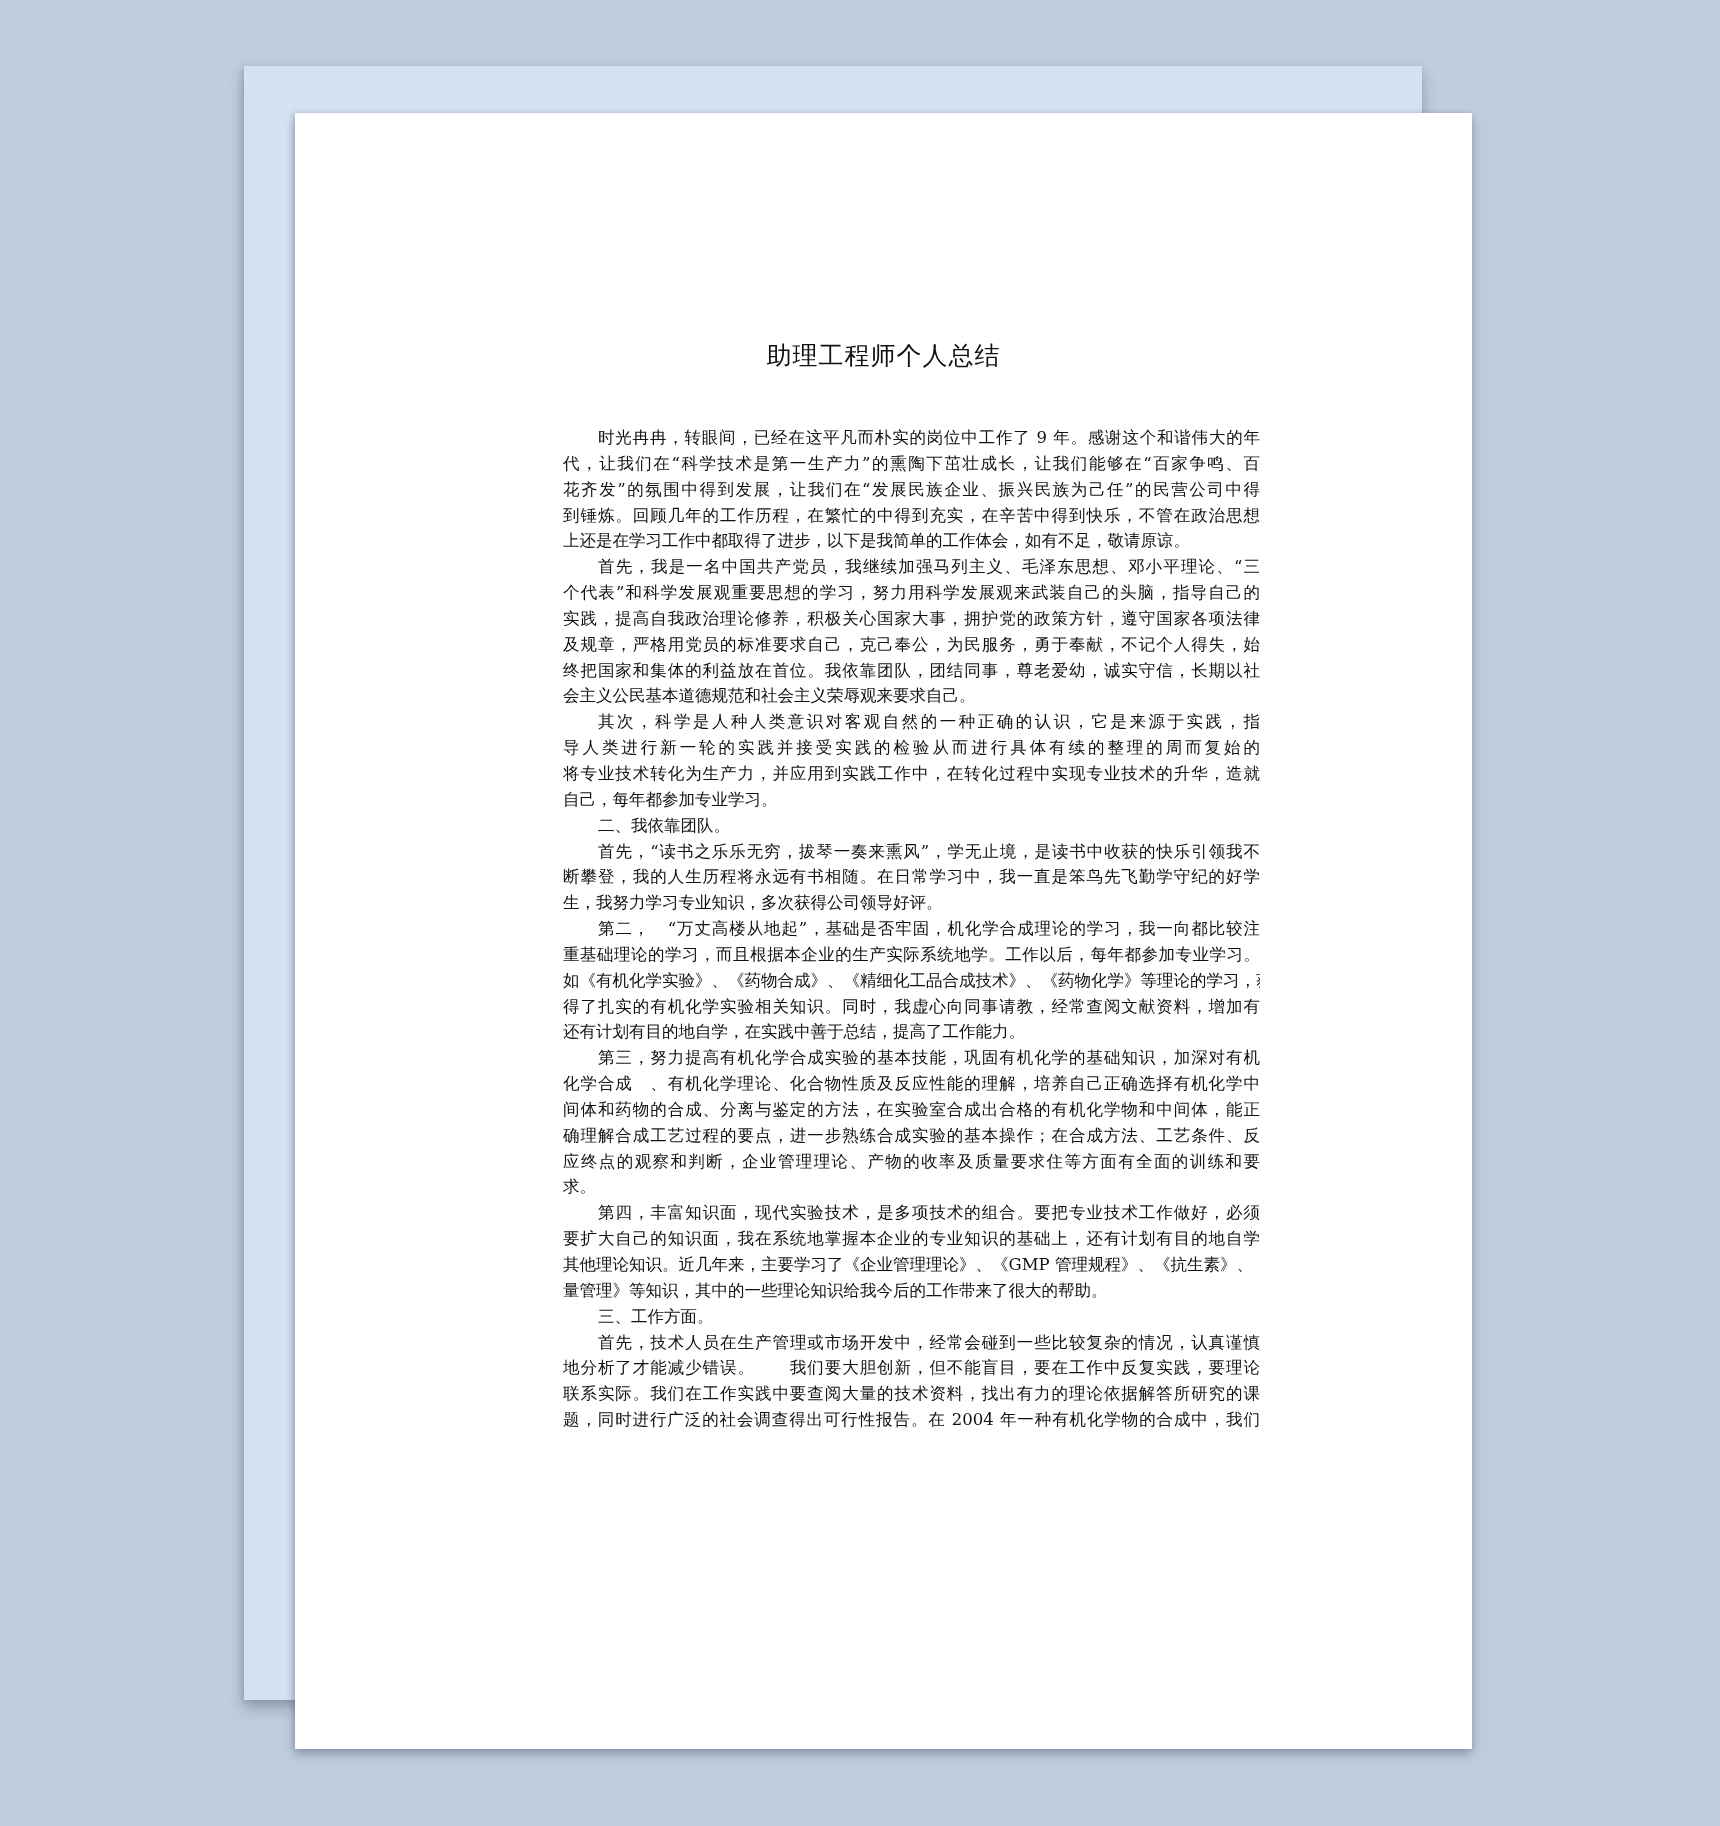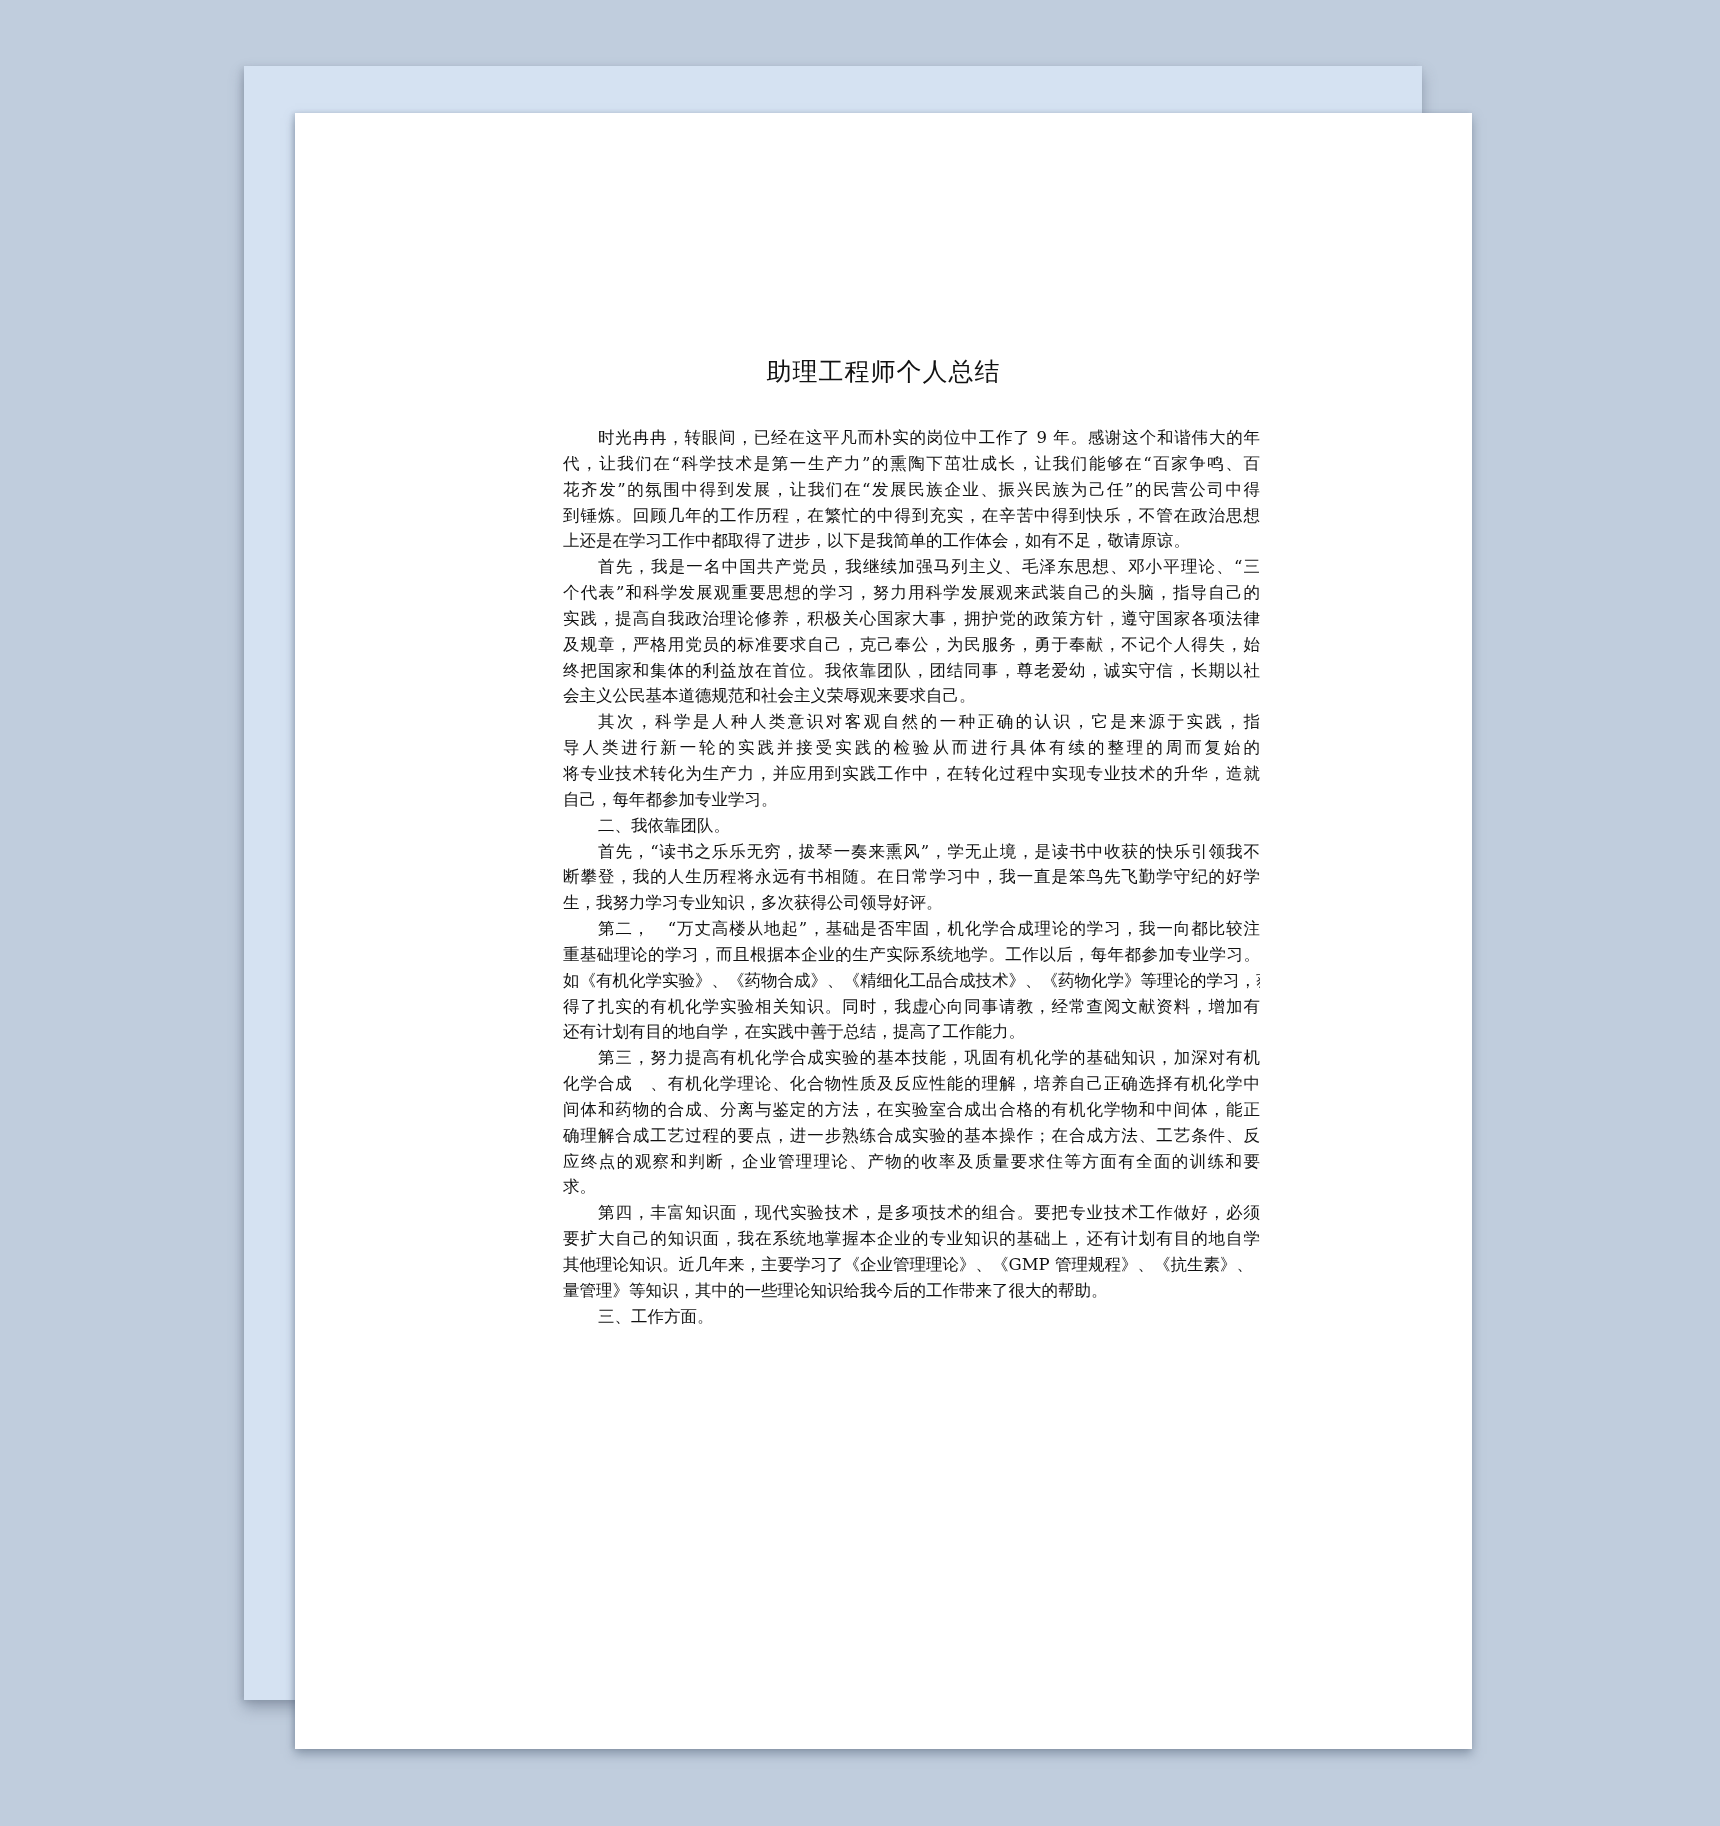--- a/index.html
+++ b/index.html
@@ -20,21 +20,21 @@
   .front-page {
     position: absolute;
     left: 295px; top: 113px;
     width: 1177px; height: 1636px;
     background: #ffffff;
     box-shadow: 0 5px 10px rgba(90,105,125,0.55), -2px 0 4px rgba(90,105,125,0.2);
   }
   .doc-title {
     position: absolute;
     left: 0; right: 0;
-    top: 244px;
+    top: 228px;
     text-align: center;
     font-size: 25px;
     color: #111;
     letter-spacing: 1px;
     line-height: 30px;
   }
   .doc-body {
     position: absolute;
     left: 239px;
     top: 312px;
@@ -110,14 +110,20 @@
       </div>
       <div class="paragraph">
         <div class="line indent">第四，丰富知识面，现代实验技术，是多项技术的组合。要把专业技术工作做好，必须</div>
         <div class="line">要扩大自己的知识面，我在系统地掌握本企业的专业知识的基础上，还有计划有目的地自学</div>
         <div class="line">其他理论知识。近几年来，主要学习了《企业管理理论》、《GMP 管理规程》、《抗生素》、《质</div>
         <div class="line last">量管理》等知识，其中的一些理论知识给我今后的工作带来了很大的帮助。</div>
       </div>
       <div class="paragraph">
         <div class="line indent last">三、工作方面。</div>
       </div>
+      <div class="paragraph">
+        <div class="line indent">首先，技术人员在生产管理或市场开发中，经常会碰到一些比较复杂的情况，认真谨慎</div>
+        <div class="line">地分析了才能减少错误。　　我们要大胆创新，但不能盲目，要在工作中反复实践，要理论</div>
+        <div class="line">联系实际。我们在工作实践中要查阅大量的技术资料，找出有力的理论依据解答所研究的课</div>
+        <div class="line">题，同时进行广泛的社会调查得出可行性报告。在 2004 年一种有机化学物的合成中，我们</div>
+      </div>
     </div>
 </div>
 
 </body></html>

